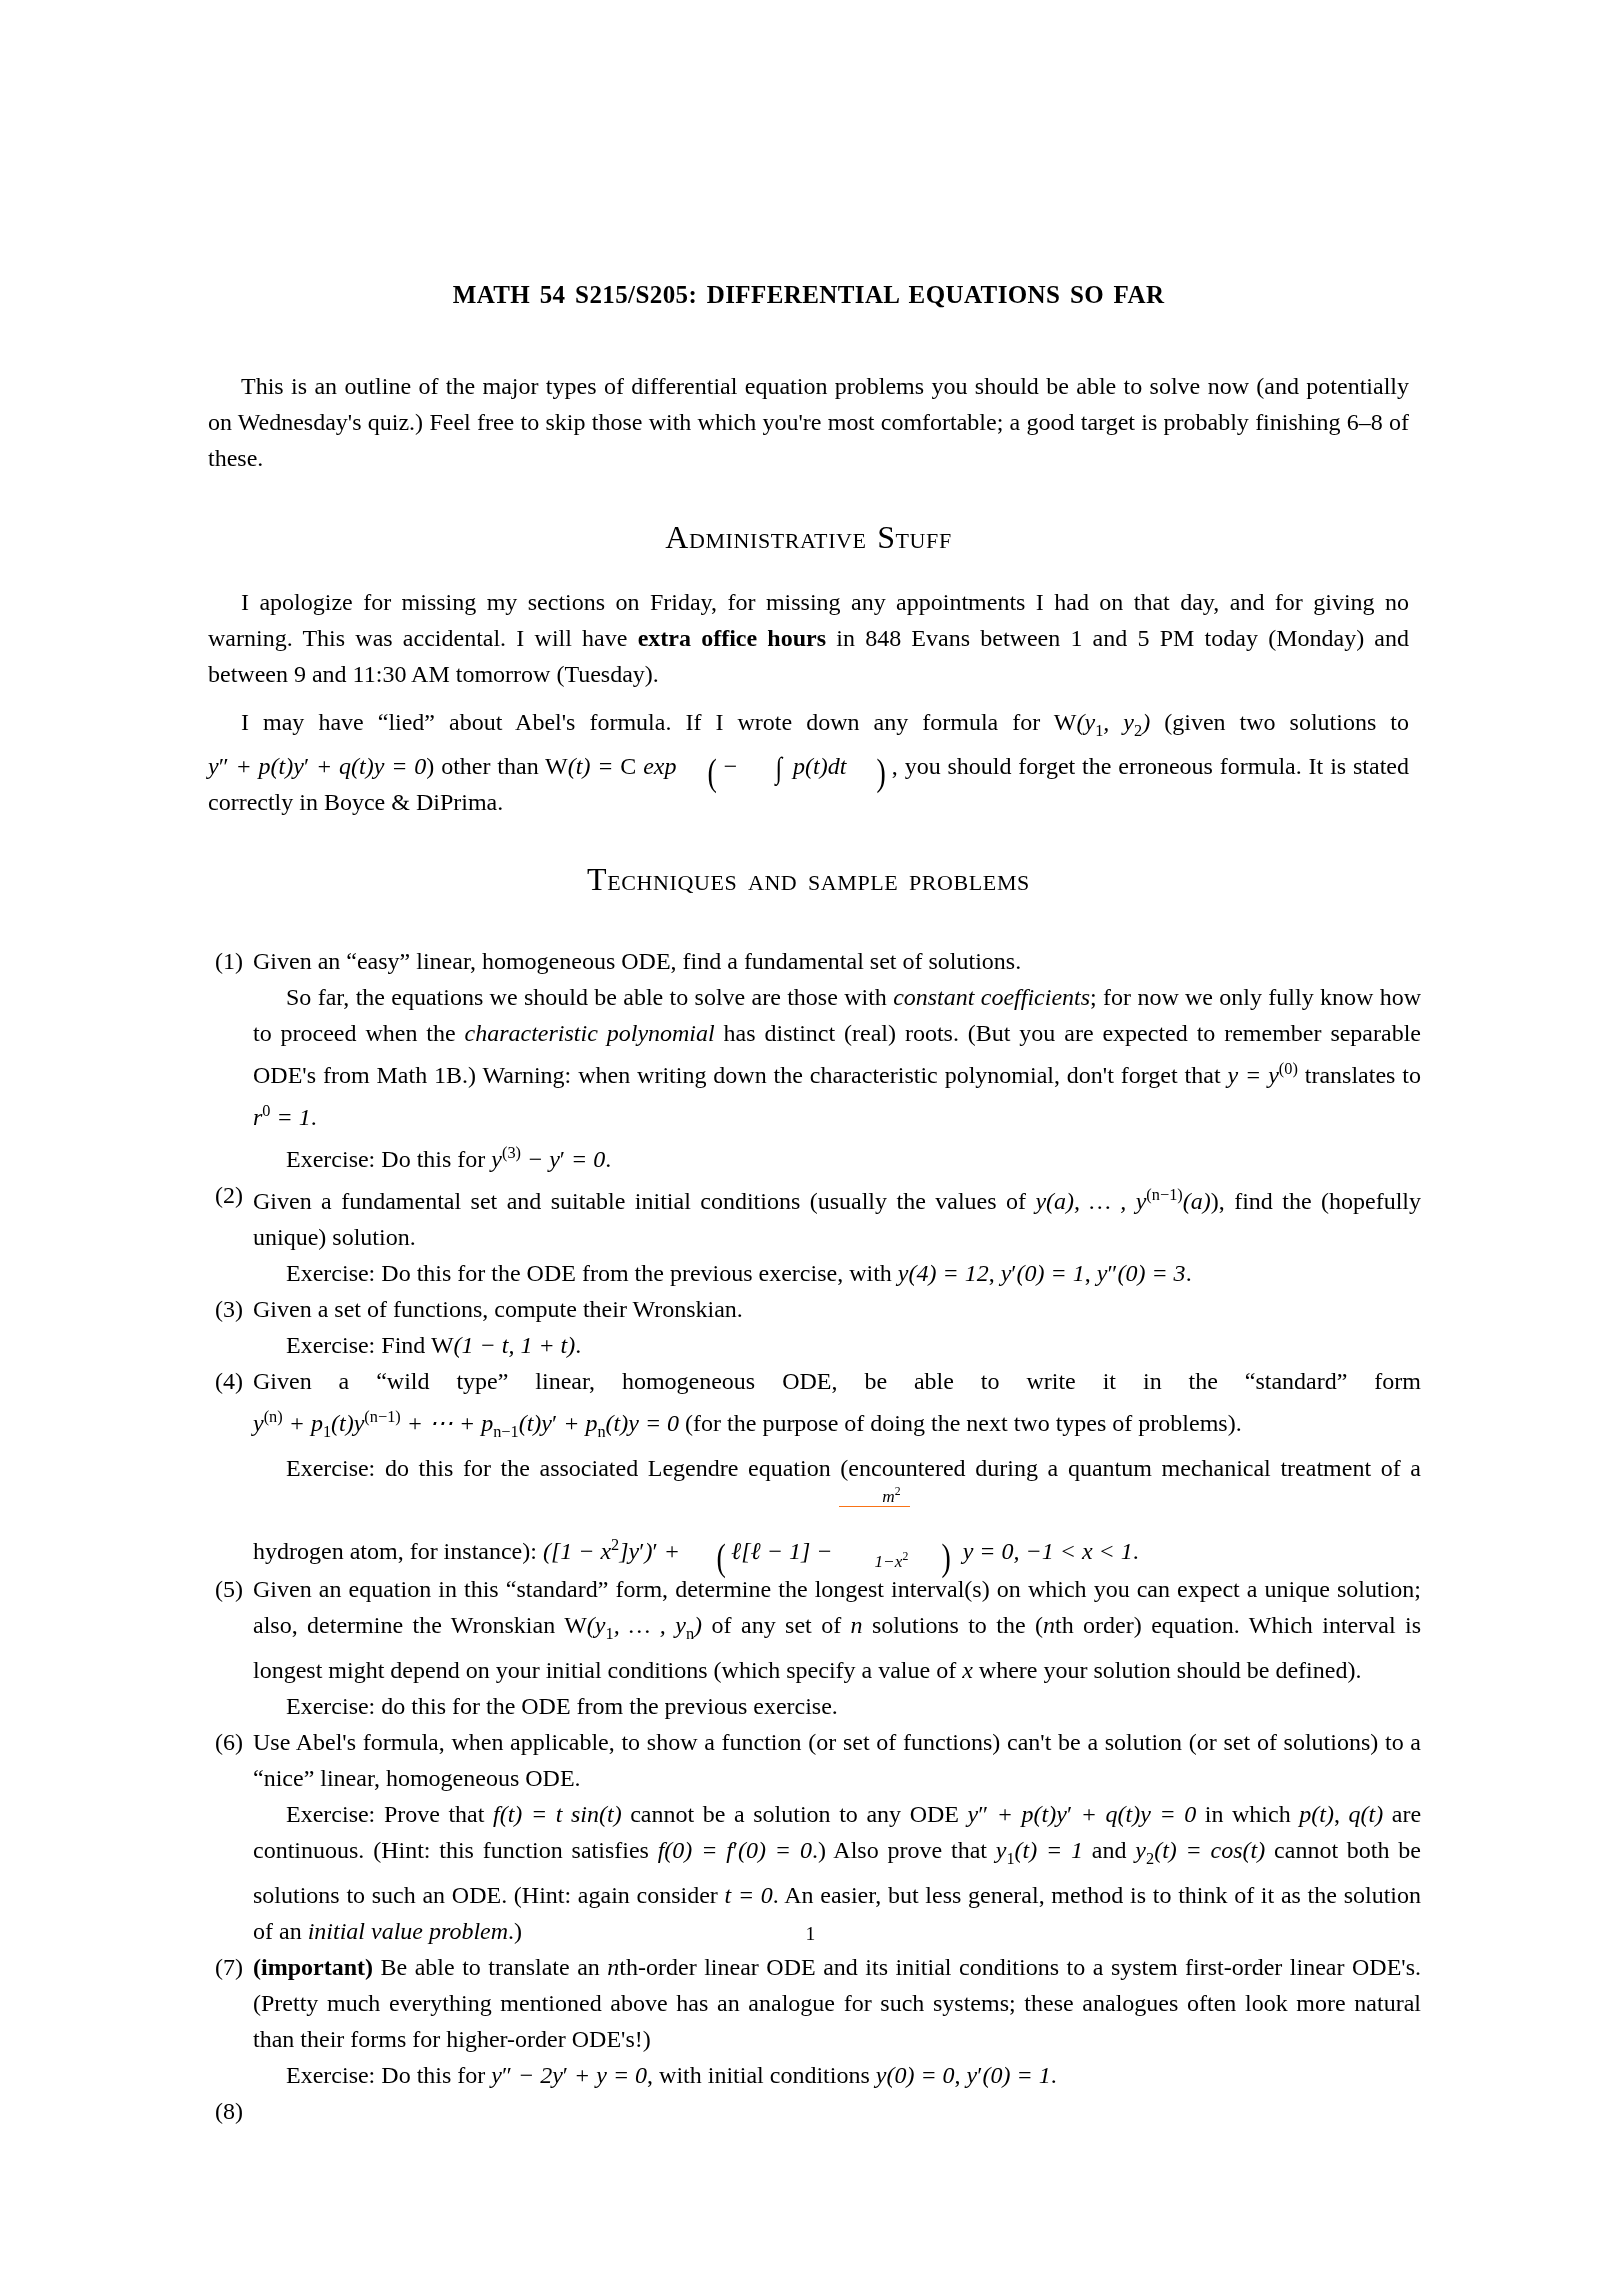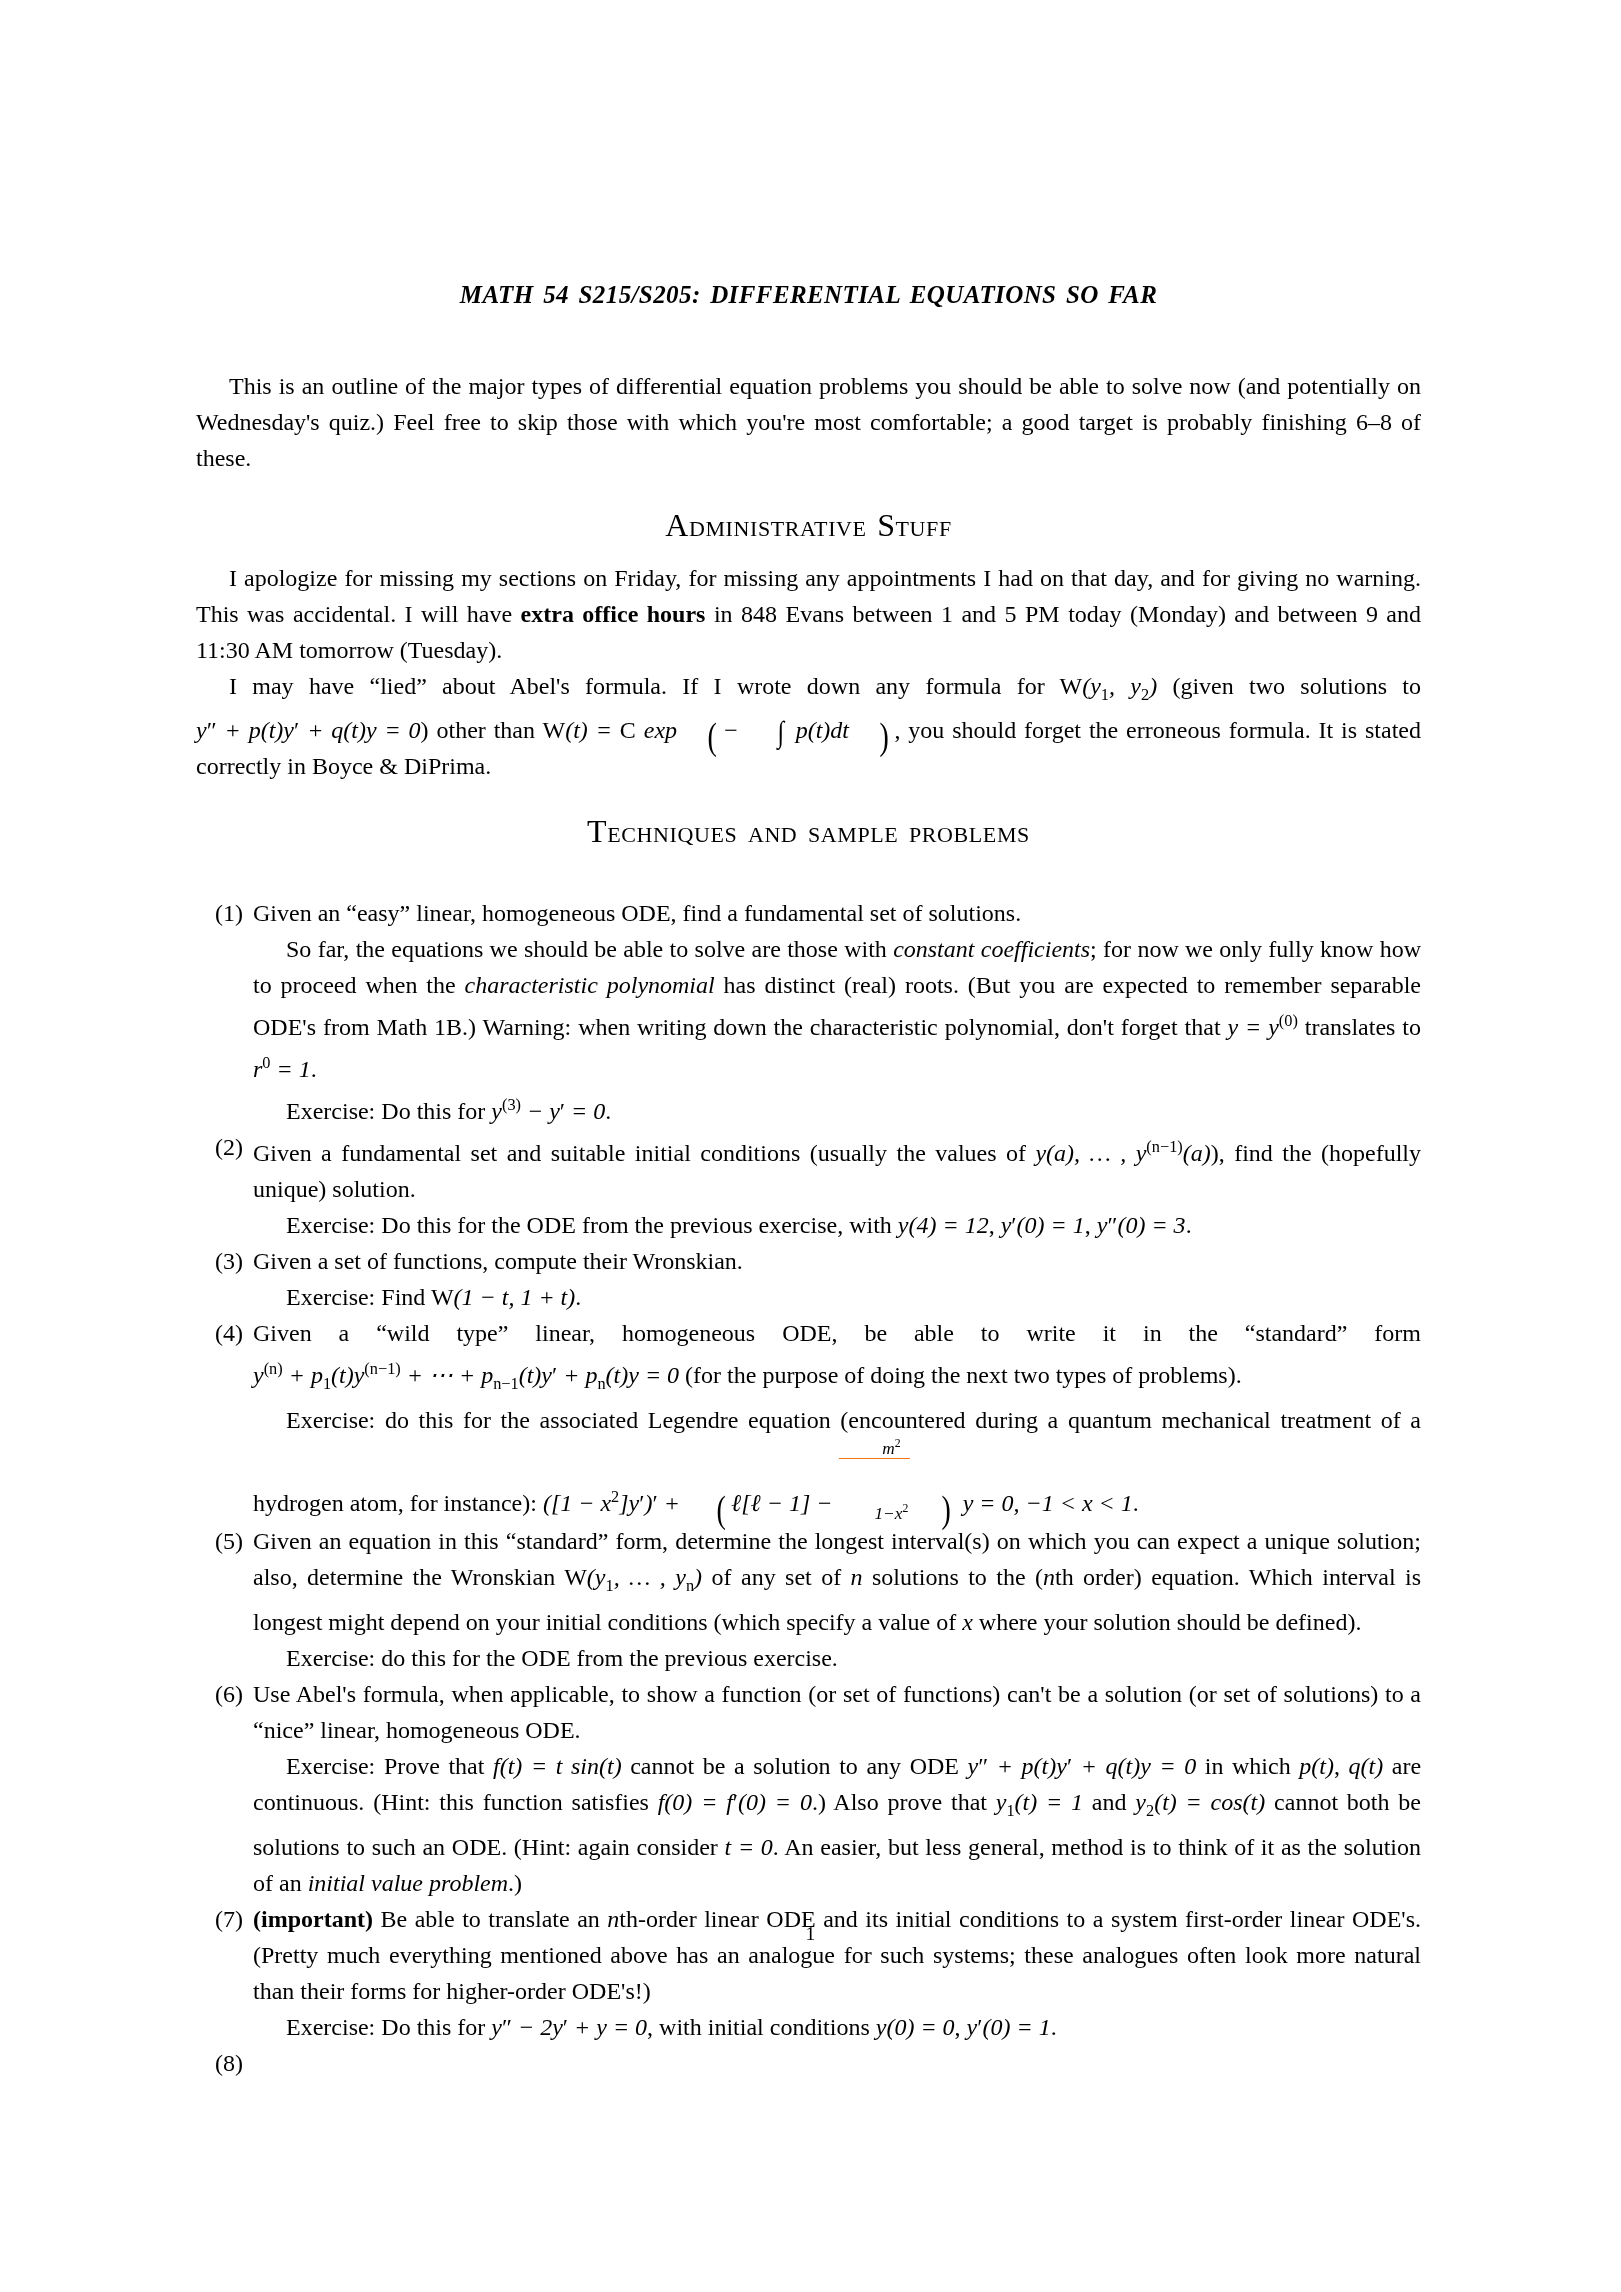--- a/index.html
+++ b/index.html
@@ -28,30 +28,29 @@
 
   
   .doc-title {
     text-align: center;
     font-size: 25px;
     letter-spacing: 0.4px;
     font-weight: bold;
     margin: 0;
     padding-top: 281px;
     word-spacing: 2.9px;
-    font-style: italic;
   }
 
   
   .para {
     font-size: 24px;
     line-height: 36px;
     text-align: justify;
     text-justify: inter-word;
-    margin: 0;
+    margin: 12px;
     hyphens: none;
   }
   .para.first { margin-top: 59px; }
   .para.indent { text-indent: 33px; }
 
   
   .section-head {
     text-align: center;
     margin: 0;
     font-size: 21.6px;

